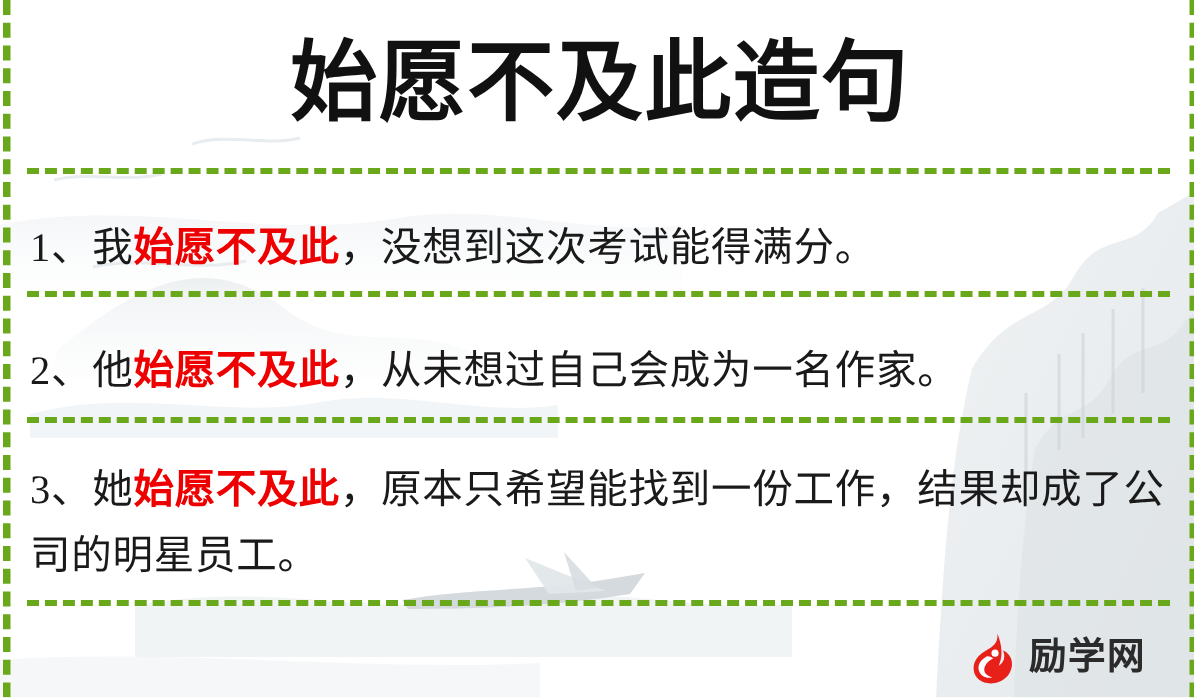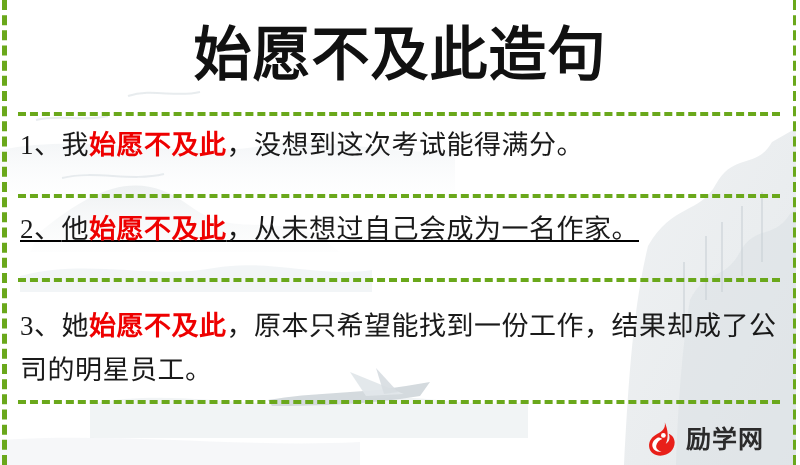--- a/index.html
+++ b/index.html
@@ -74,26 +74,26 @@
   
   .divider {
     height: 0;
     border-top: 4px dashed #6aa81b;
     width: 762px;
   }
 
   
   .row {
     display: flex;
-    align-items: flex-end;
+    align-items: flex-start;
     box-sizing: border-box;
     padding: 0 2px;
   }
   .row-1 { height: 78px; }
-  .row-2 { height: 80px; text-decoration: underline; }
+  .row-2 { height: 80px; }
   .row-3 { height: 118px; align-items: center; padding-top: 14px; }
 
   .sentence {
     font-family: "Liberation Serif", "DejaVu Serif", serif;
     font-size: 27px;
     line-height: 44px;
     color: #1a1a1a;
     letter-spacing: 0.5px;
   }
   .kw {
@@ -113,21 +113,21 @@
     display: flex;
     align-items: center;
     gap: 6px;
   }
   .logo-mark {
     width: 38px;
     height: 38px;
     flex: 0 0 38px;
   }
   .logo-text {
-    font-family: Liberation Sans, sans-serif;
+    font-family: Liberation Mono, monospace;
     font-weight: 700;
     font-size: 25px;
     line-height: 1;
     color: #2b2b2b;
     letter-spacing: 1px;
   }
 </style>
 </head>
 <body>
 

